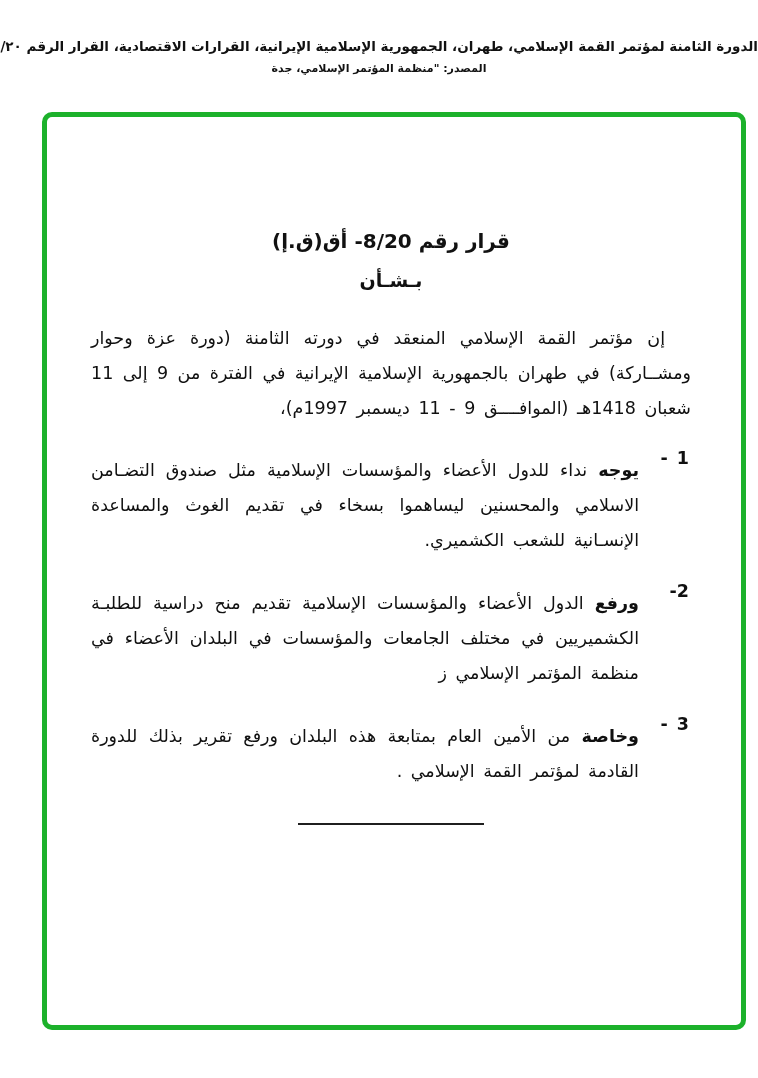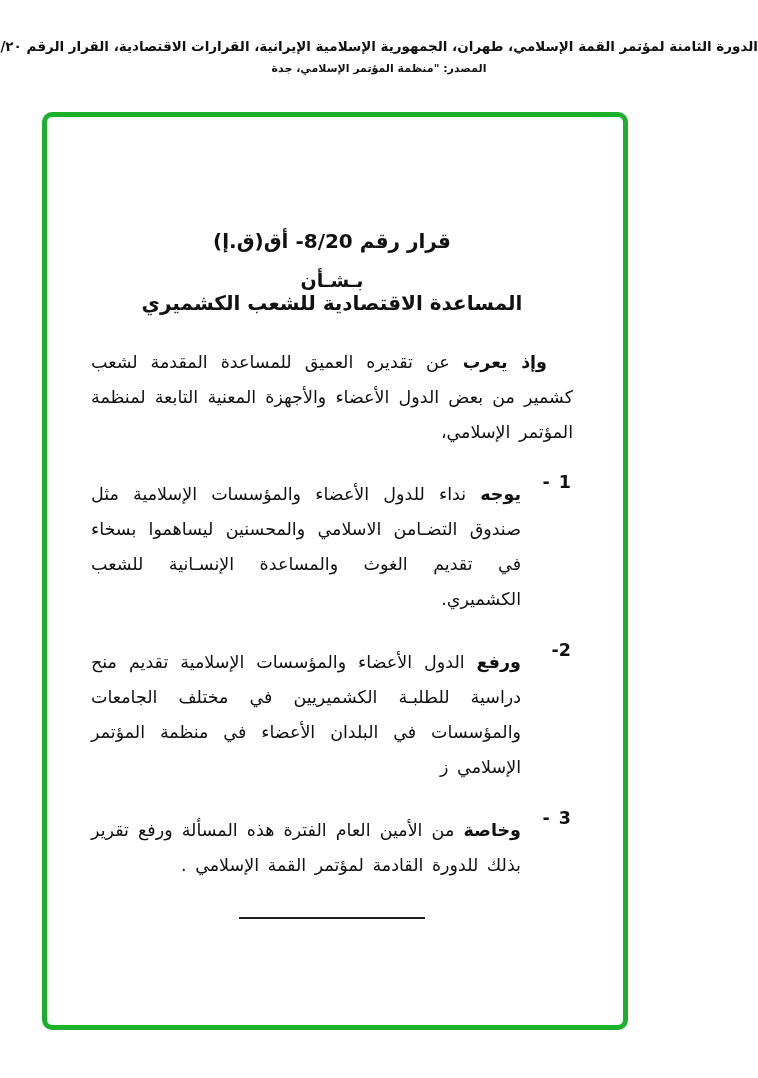--- a/index.html
+++ b/index.html
@@ -39,21 +39,21 @@
     font-size: 11px;
     font-weight: bold;
     margin-top: 8px;
   }
 
   
   .green-box {
     position: absolute;
     left: 42px;
     top: 112px;
-    width: 586px;
+    width: 704px;
     height: 918px;
     box-sizing: border-box;
     border: 5px solid #1cb12b;
     border-radius: 10px;
     background: #ffffff;
     padding: 112px 50px 0 44px;
   }
 
   
   .title-block {
@@ -109,31 +109,29 @@
   <div class="doc-header">
     <div class="line1">الدورة الثامنة لمؤتمر القمة الإسلامي، طهران، الجمهورية الإسلامية الإيرانية، القرارات الاقتصادية، القرار الرقم ٨/٢٠-أق (ق.إ)</div>
     <div class="line2">المصدر: "منظمة المؤتمر الإسلامي، جدة</div>
   </div>
 
   <div class="green-box">
 
     <div class="title-block">
       <div class="t1">قرار رقم 8/20- أق(ق.إ)</div>
       <div class="t2">بـشـأن</div>
-      <div class="t3">المساعدة الاقتصادية للشعب الكشميري</div>
     </div>
 
     <div class="body-copy">
 
+      <p class="para">
+        <span>إن مؤتمر القمة الإسلامي المنعقد في دورته الثامنة (دورة عزة وحوار ومشــاركة) في طهران بالجمهورية الإسلامية الإيرانية في الفترة من 9 إلى 11 شعبان 1418هـ (الموافــــق 9 - 11 ديسمبر 1997م)،</span>
+      </p>
 
 
-      <p class="para">
-        <span class="lead">وإذ يعرب</span>
-        <span>عن تقديره العميق للمساعدة المقدمة لشعب كشمير من بعض الدول الأعضاء والأجهزة المعنية التابعة لمنظمة المؤتمر الإسلامي،</span>
-      </p>
 
       <div class="item">
         <div class="item-marker">1 -</div>
         <div class="item-body">
           <span class="lead">يوجه</span>
           <span>نداء للدول الأعضاء والمؤسسات الإسلامية مثل صندوق التضـامن الاسلامي والمحسنين ليساهموا بسخاء في تقديم الغوث والمساعدة الإنسـانية للشعب الكشميري.</span>
         </div>
       </div>
 
       <div class="item">
@@ -141,21 +139,21 @@
         <div class="item-body">
           <span class="lead">ورفع</span>
           <span>الدول الأعضاء والمؤسسات الإسلامية تقديم منح دراسية للطلبـة الكشميريين في مختلف الجامعات والمؤسسات في البلدان الأعضاء في منظمة المؤتمر الإسلامي ز</span>
         </div>
       </div>
 
       <div class="item">
         <div class="item-marker">3 -</div>
         <div class="item-body">
           <span class="lead">وخاصة</span>
-          <span>من الأمين العام الفترة هذه المسألة ورفع تقرير بذلك للدورة القادمة لمؤتمر القمة الإسلامي .</span>
+          <span>من الأمين العام بمتابعة هذه البلدان ورفع تقرير بذلك للدورة القادمة لمؤتمر القمة الإسلامي .</span>
         </div>
       </div>
 
       <div class="footnote-divider"></div>
 
     </div>
   </div>
 </div>
 
 </body></html>

